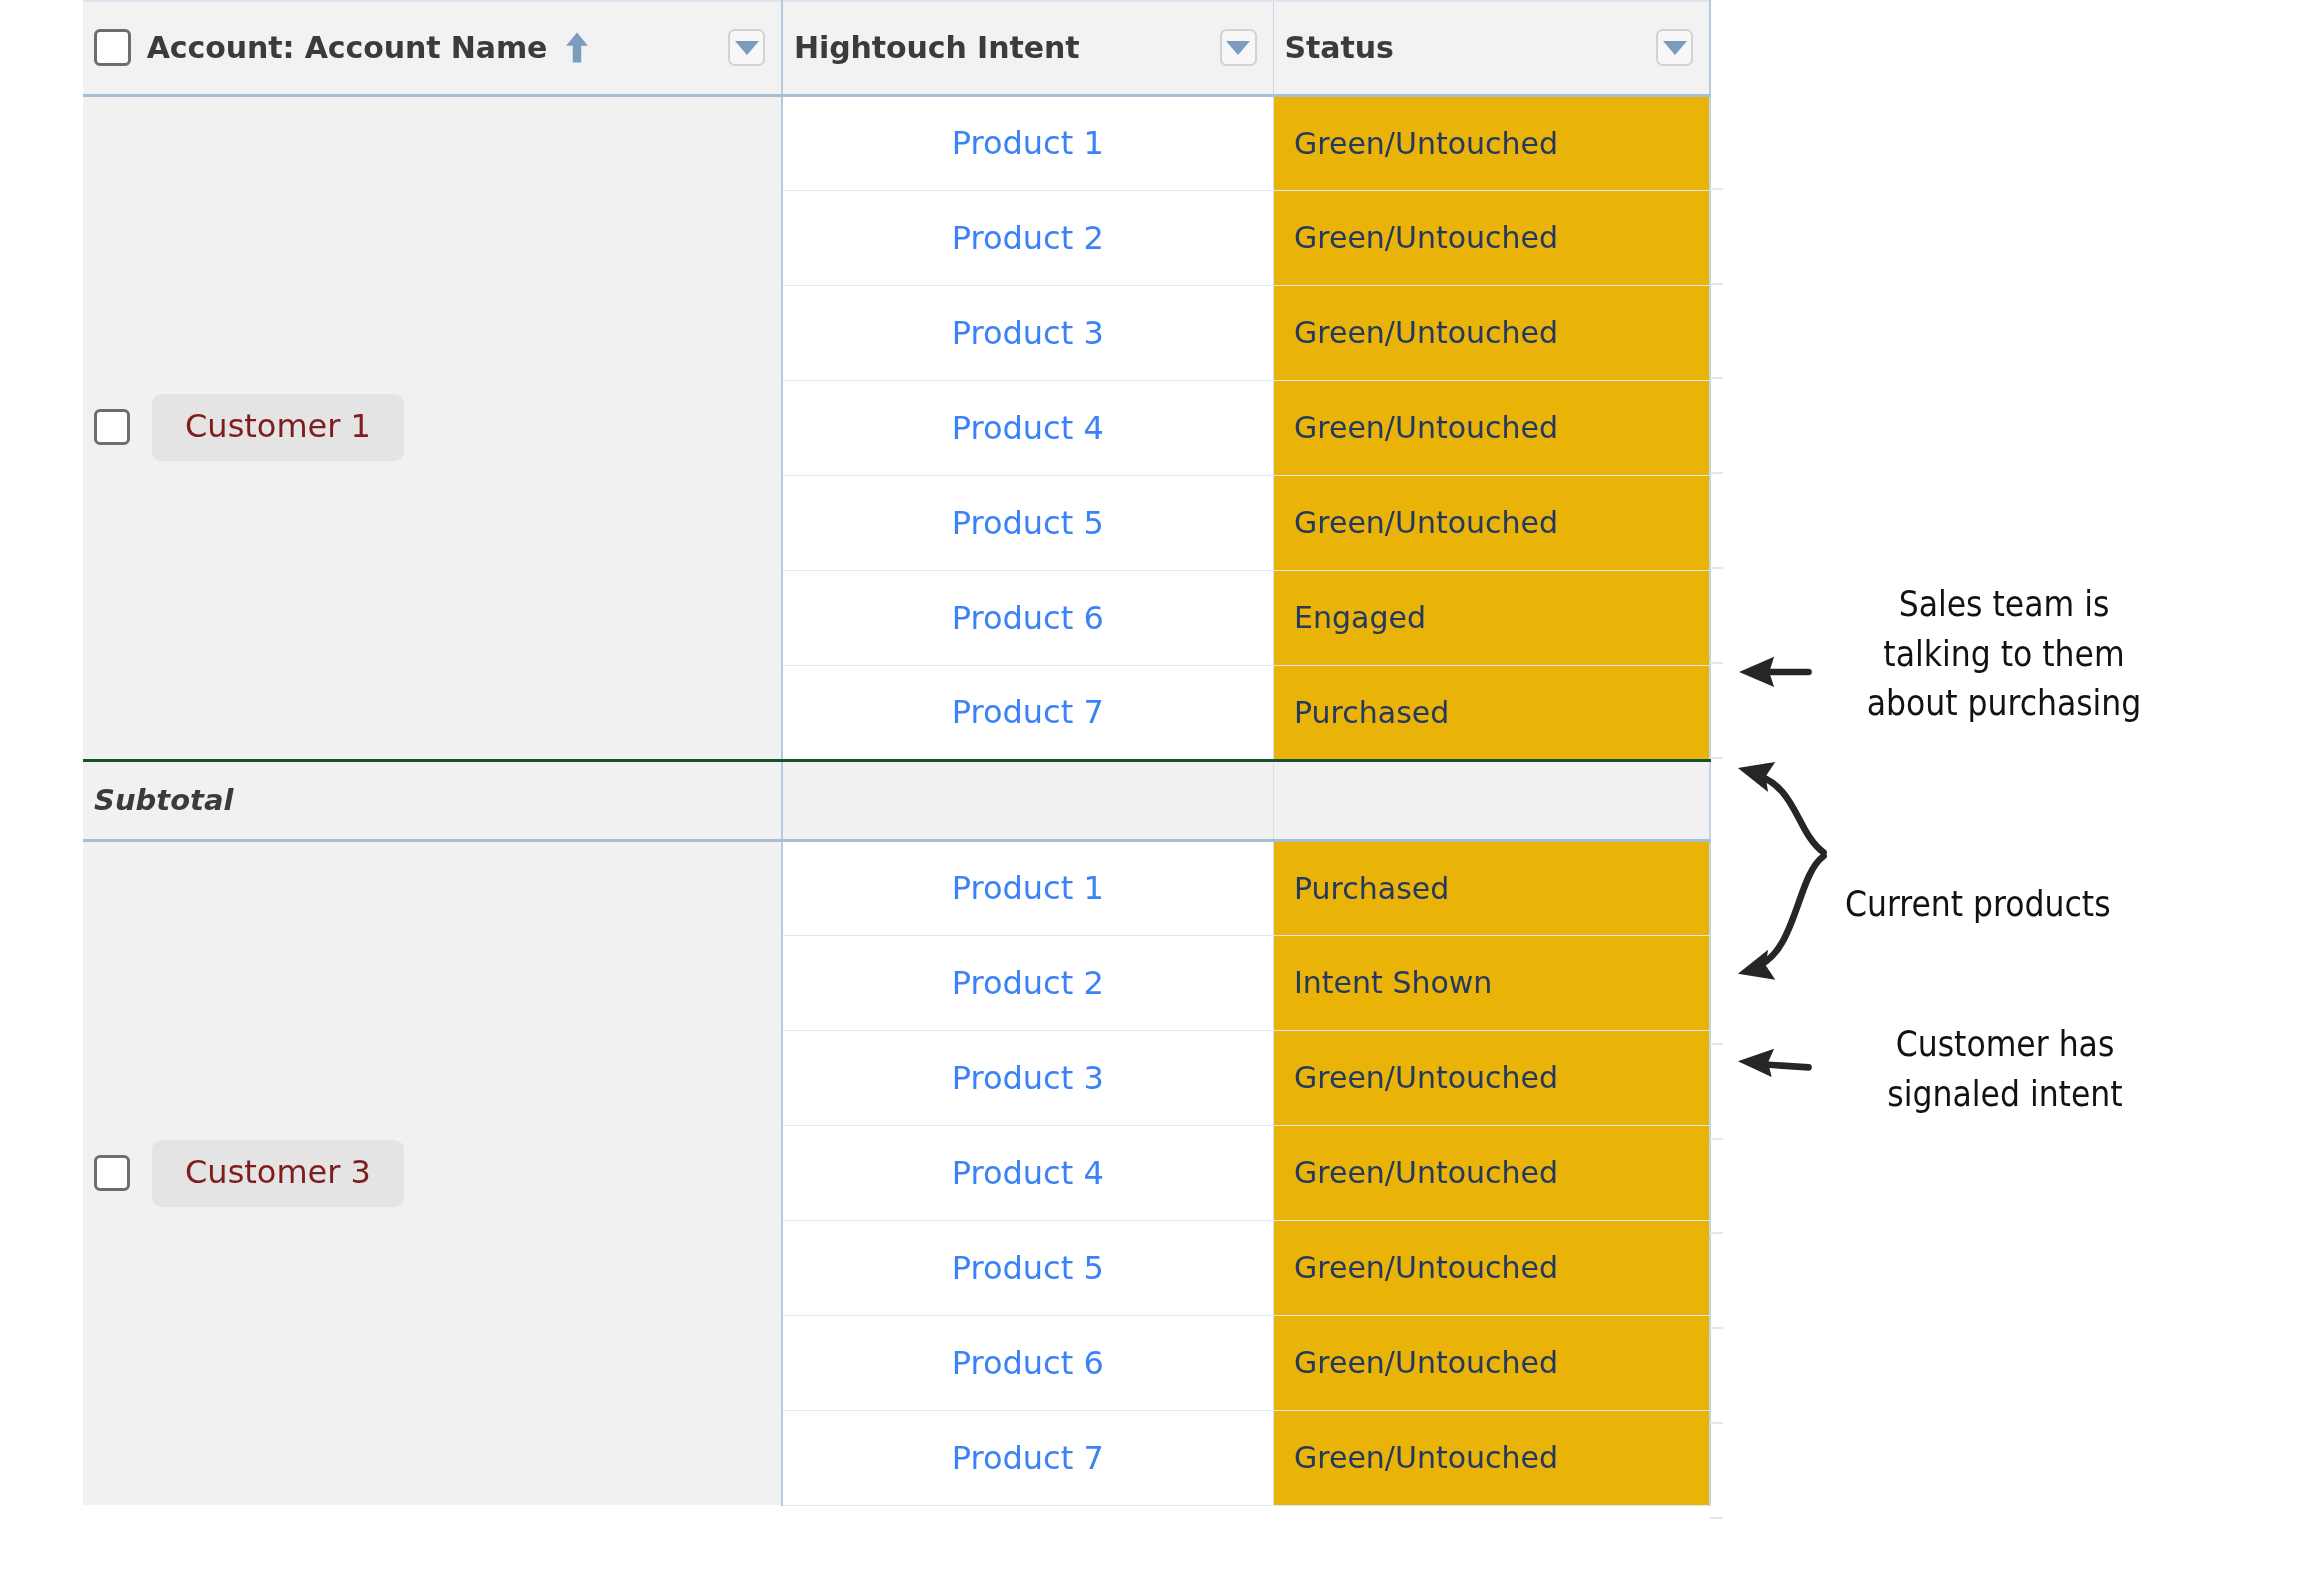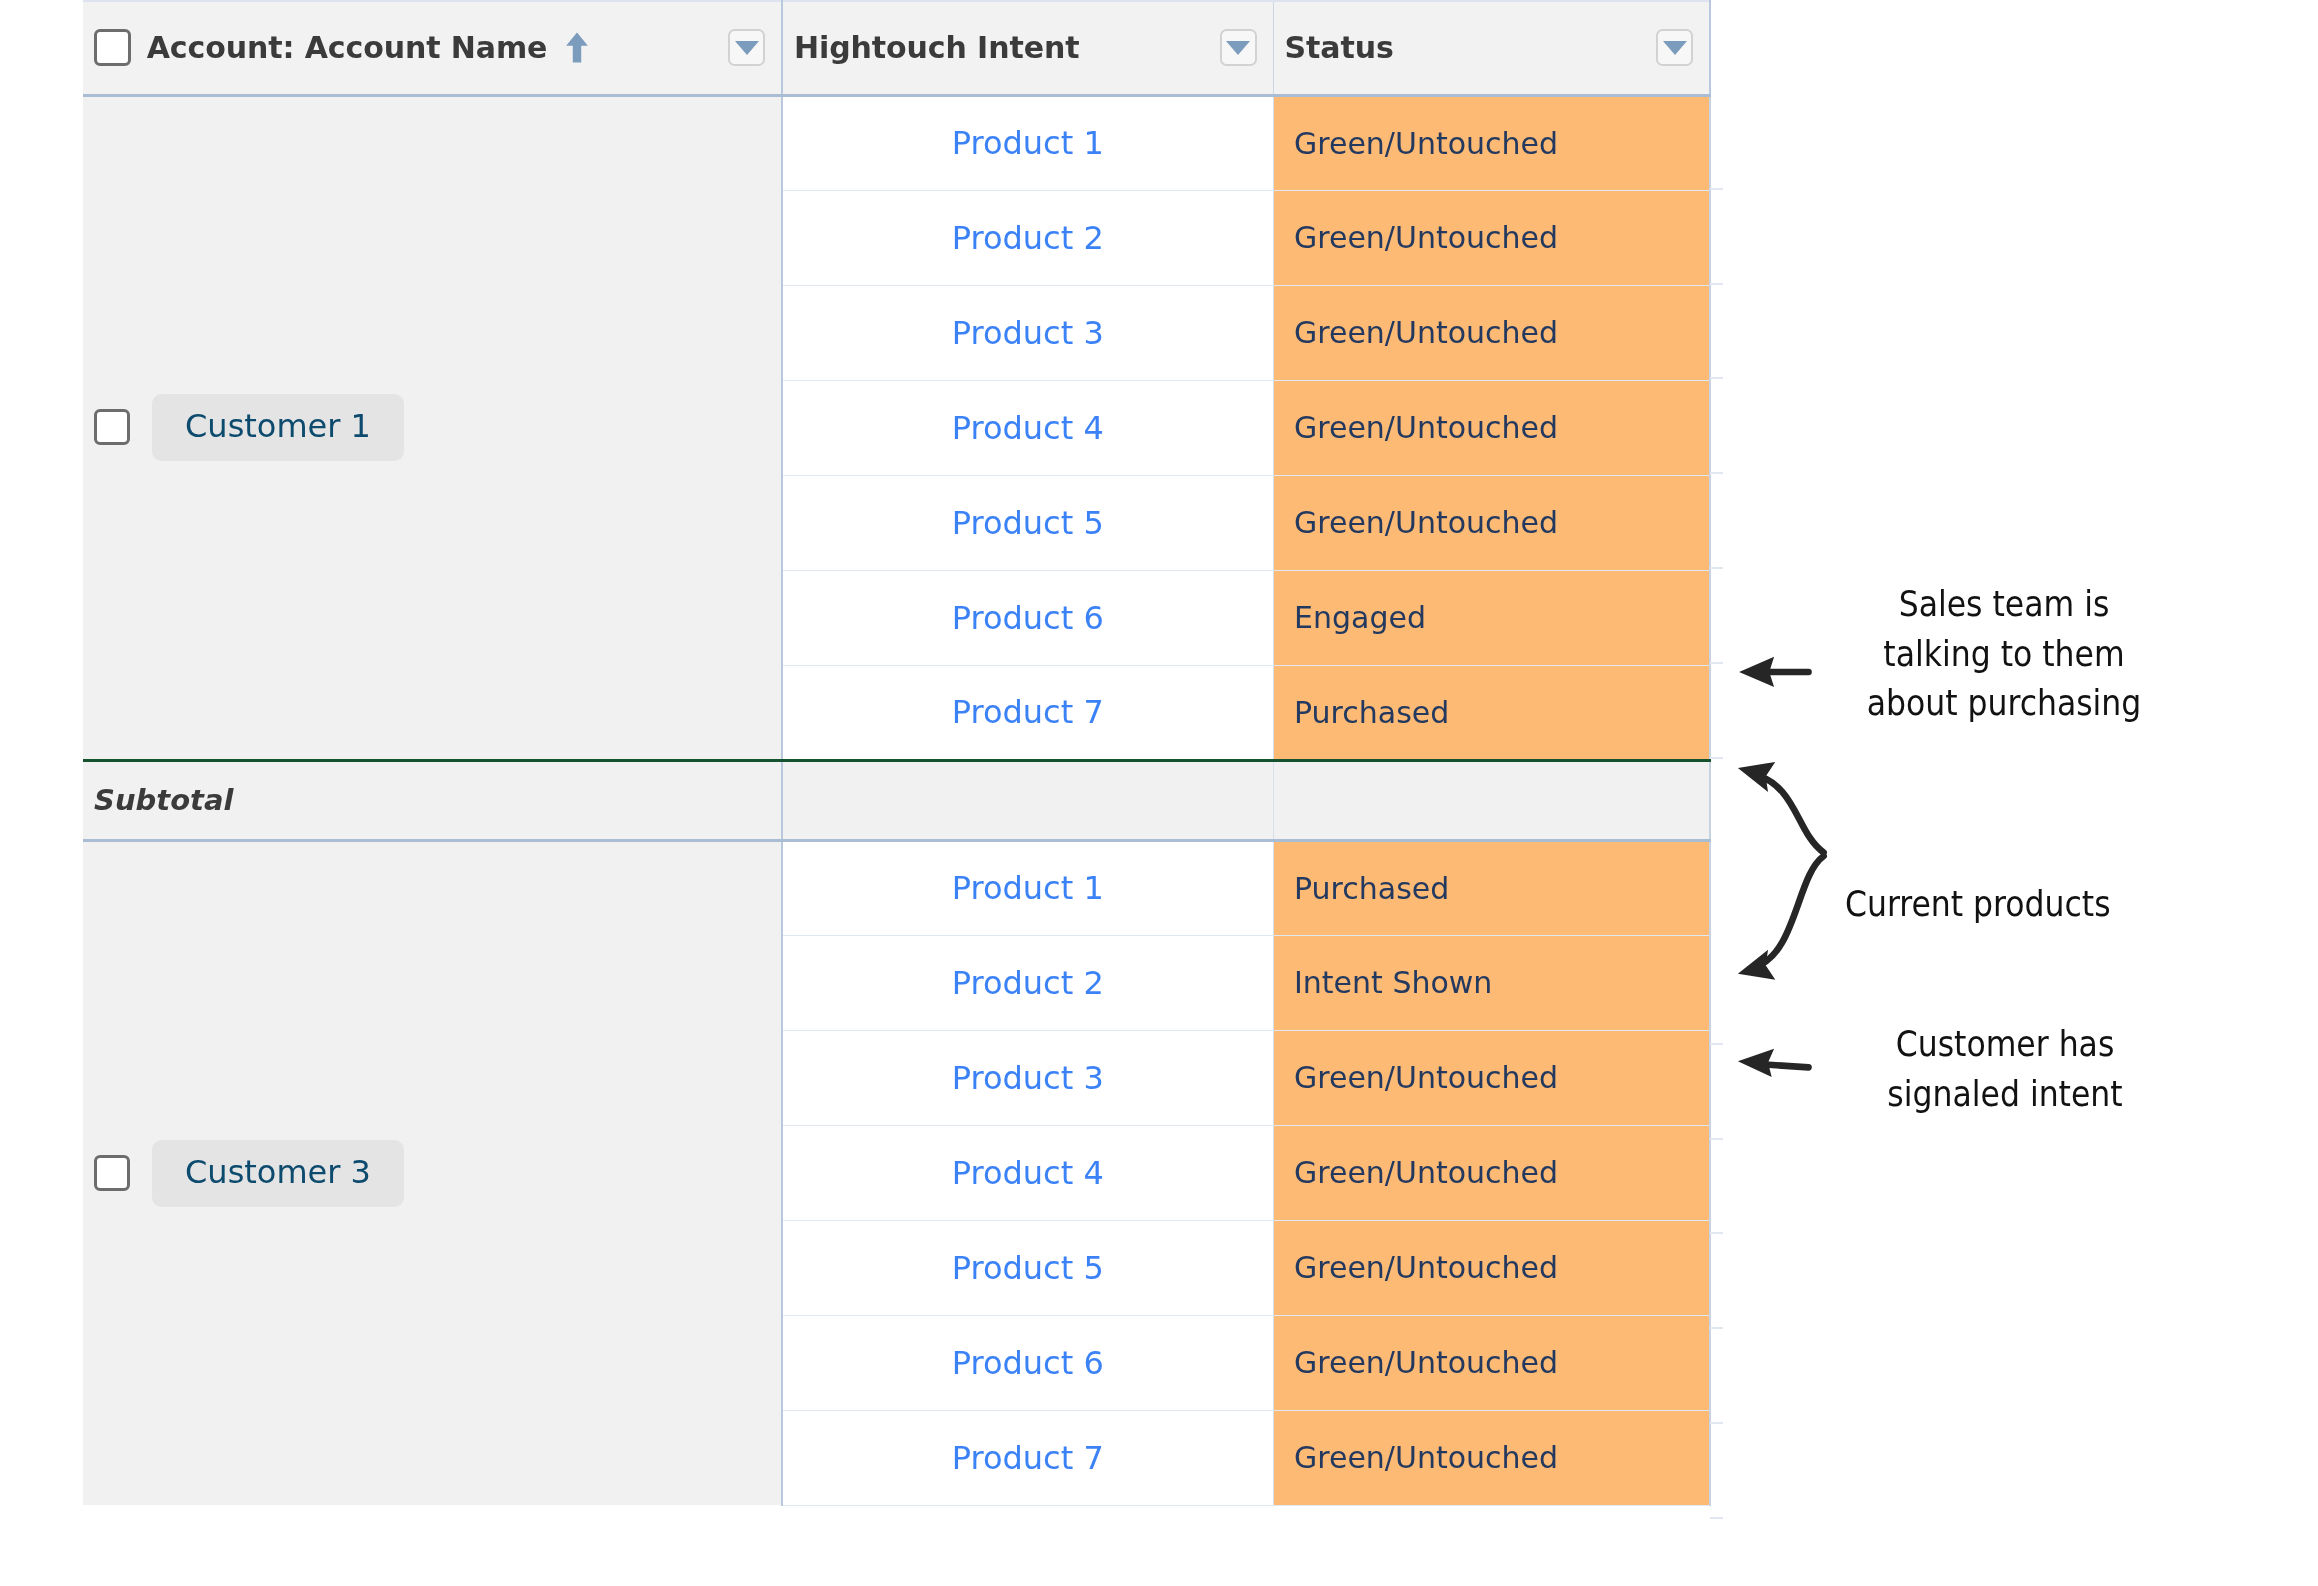--- a/index.html
+++ b/index.html
@@ -120,21 +120,21 @@
     border-bottom: 0;
     padding-left: 11px;
   }
   td.cell-product {
     background: #ffffff;
     border-right: 1.8px solid #d7e0ec;
     border-bottom: 1.8px solid #e2e8f2;
     text-align: center;
   }
   td.cell-status {
-    background: #fdba74;
+    background: #eab308;
     border-right: 2.4px solid #c6d3e3;
     border-bottom: 1.8px solid #e2e8f2;
     padding-left: 20.5px;
   }
 
   tr.first-body td.cell-product,
   tr.first-body td.cell-status { border-top: 0; }
 
   .acct-wrap {
     display: flex;
@@ -148,21 +148,21 @@
     border-radius: 6px;
     background: #ffffff;
     box-sizing: border-box;
     margin-right: 22px;
   }
   .acct-pill {
     background: #e4e4e4;
     border-radius: 9.7px;
     padding: 13.3px 33px 15.7px 33px;
     font-size: 32px;
-    color: #0c4a6e;
+    color: #7f1d1d;
     white-space: nowrap;
     font-family: "DejaVu Sans", "Liberation Sans", sans-serif;
   }
 
   .product-text {
     font-size: 32px;
     color: #3b82f6;
     white-space: nowrap;
   }
   .status-text {

